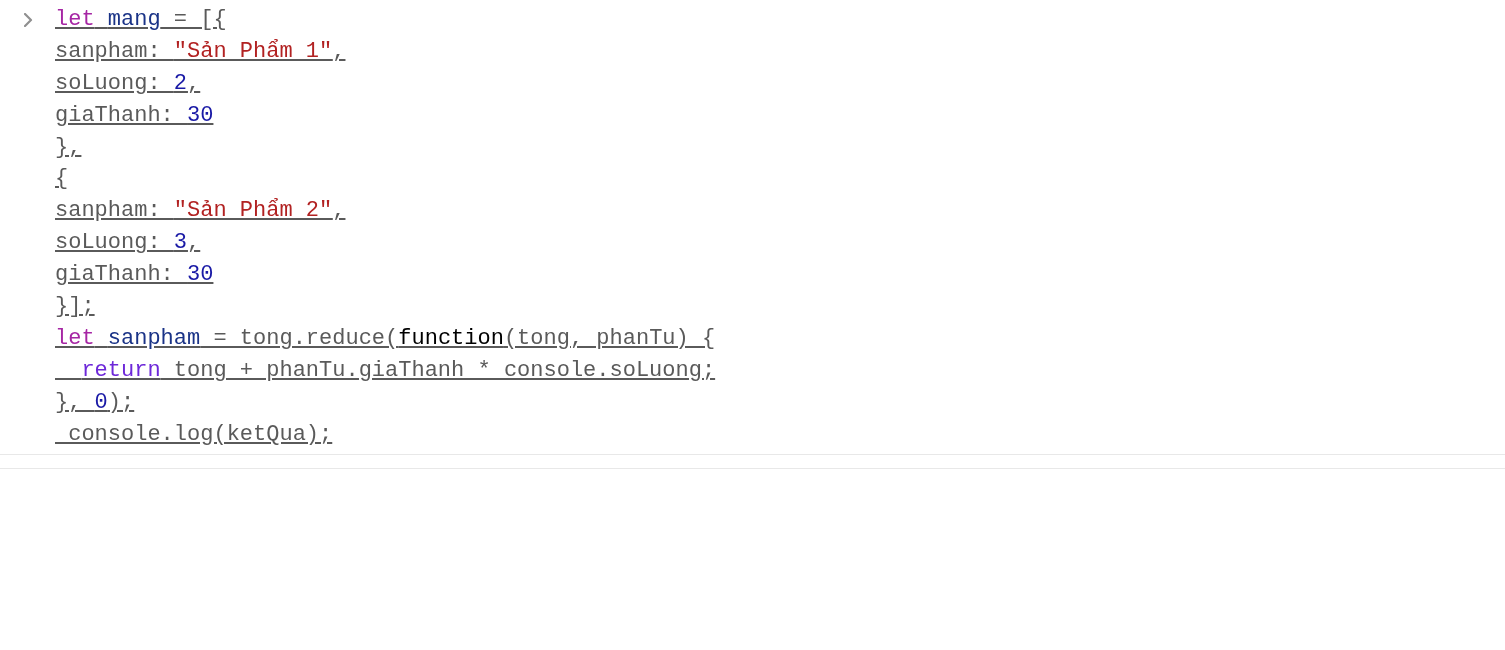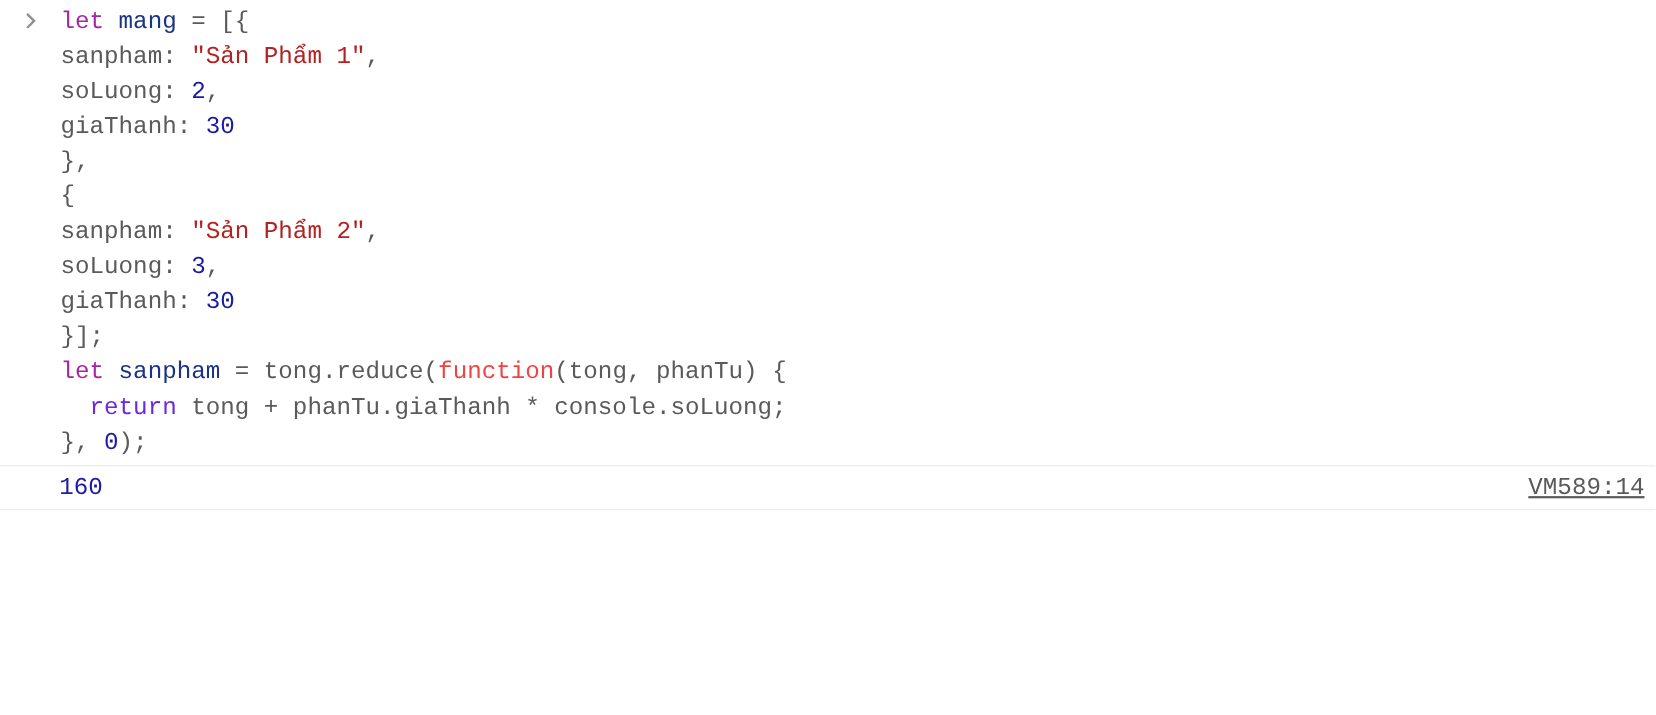--- a/index.html
+++ b/index.html
@@ -11,20 +11,21 @@
       font-family: Consolas, "Courier New", monospace;
       font-size: 22px;
       background: #ffffff;
       color: #5a5a5a;
       width: 1505px;
       line-height: 1.45;
     }
     .console-entry {
       display: flex;
       padding: 4px 0;
+      text-decoration: underline;
     }
     .console-entry.output {
       border-top: 1px solid #e8e8e8;
       border-bottom: 1px solid #e8e8e8;
       padding-right: 10px;
     }
     .prompt-icon {
       width: 55px;
       padding-left: 24px;
       padding-top: 5px;
@@ -49,21 +50,21 @@
     .source-link {
       margin-left: auto;
       text-decoration: underline;
       color: #5a5a5a;
       cursor: pointer;
     }
     .tok-keyword { color: #a626a4; }
     .tok-declare { color: #1a3387; }
     .tok-string { color: #b22222; }
     .tok-number { color: #1a1aa6; }
-    .tok-function { color: #ef4444; }
+    .tok-function { color: #000000; }
     .tok-return { color: #6d28d9; }
     .tok-default { color: #5a5a5a; }
   </style>
 </head>
 <body>
 
 <div class="console-entry">
   <div class="prompt-icon">
     <svg width="10" height="14" viewBox="0 0 10 14">
       <path d="M 1 1 L 7 7 L 1 13" stroke="#909090" stroke-width="2.2" fill="none" stroke-linecap="round" stroke-linejoin="round"></path>
@@ -75,22 +76,18 @@
 </span><span class="tok-default">giaThanh: </span><span class="tok-number">30</span><span class="tok-default">
 </span><span class="tok-default">},
 </span><span class="tok-default">{
 </span><span class="tok-default">sanpham: </span><span class="tok-string">"Sản Phẩm 2"</span><span class="tok-default">,
 </span><span class="tok-default">soLuong: </span><span class="tok-number">3</span><span class="tok-default">,
 </span><span class="tok-default">giaThanh: </span><span class="tok-number">30</span><span class="tok-default">
 </span><span class="tok-default">}];
 </span><span class="tok-keyword">let</span><span class="tok-default"> </span><span class="tok-declare">sanpham</span><span class="tok-default"> = tong.reduce(</span><span class="tok-function">function</span><span class="tok-default">(tong, phanTu) {
 </span><span class="tok-default">  </span><span class="tok-return">return</span><span class="tok-default"> tong + phanTu.giaThanh * console.soLuong;
 </span><span class="tok-default">}, </span><span class="tok-number">0</span><span class="tok-default">);
-</span></div>
+</span><span class="tok-default"> console.log(ketQua);</span></div>
 </div>
 
 <div class="console-entry output">
   <div class="prompt-icon empty"></div>
-  <div class="output-row">
-    <span class="tok-number output-value">160</span>
-    <span class="source-link">VM589:14</span>
-  </div>
 </div>
 
 </body></html>

